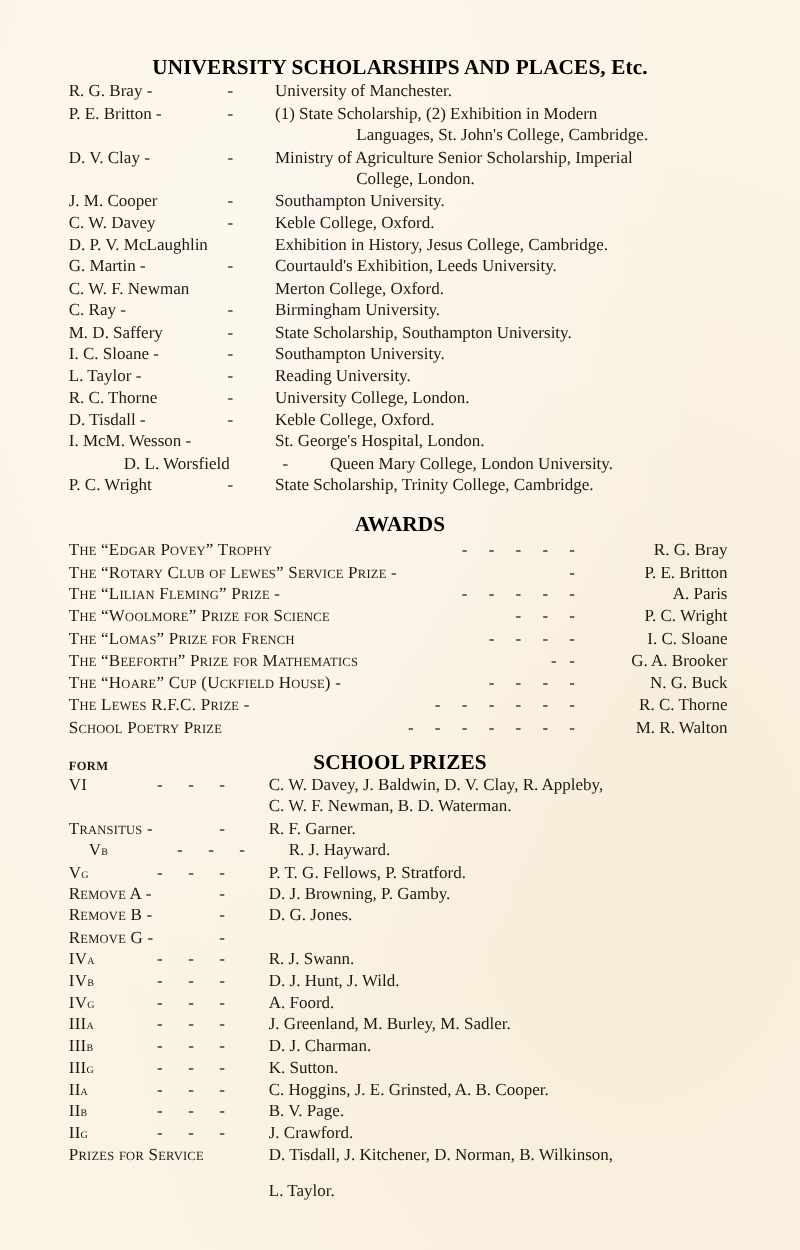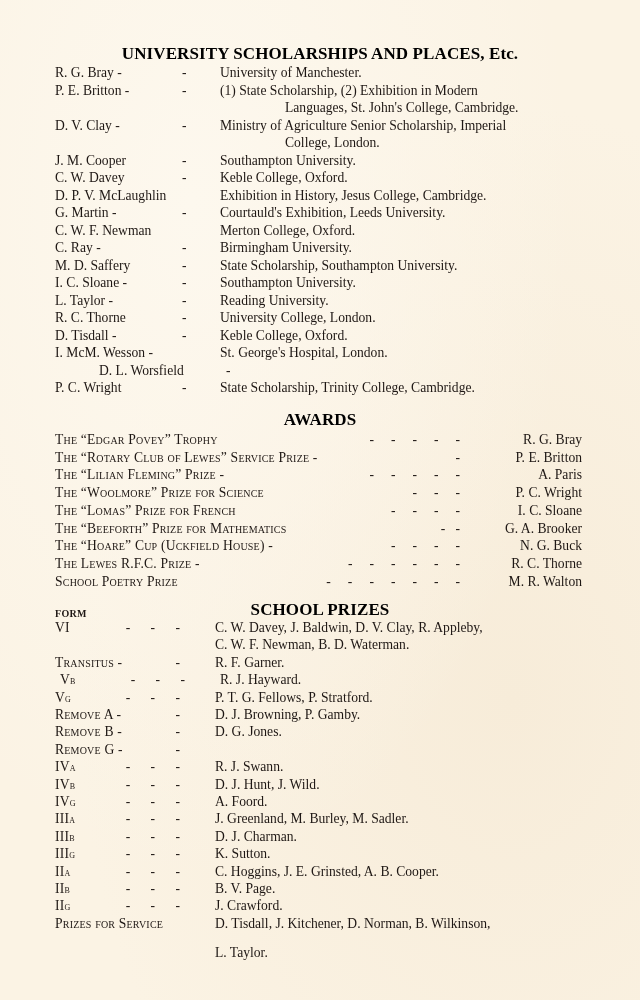--- a/index.html
+++ b/index.html
@@ -115,20 +115,21 @@
         <span class="uni-place">Keble College, Oxford.</span>
       </div>
       <div class="row" style="top:344px;left:0;width:640px;height:18px;">
         <span class="uni-name">I. McM. Wesson -</span>
         <span class="uni-dash"></span>
         <span class="uni-place">St. George's Hospital, London.</span>
       </div>
       <div class="row" style="top:361.5px;left:0;width:640px;height:18px;margin-left:44px;">
         <span class="uni-name">D. L. Worsfield</span>
         <span class="uni-dash">-</span>
+        <span class="uni-place">Queen Mary College, London University.</span>
       </div>
       <div class="row" style="top:379px;left:0;width:640px;height:18px;">
         <span class="uni-name">P. C. Wright</span>
         <span class="uni-dash">-</span>
         <span class="uni-place">State Scholarship, Trinity College, Cambridge.</span>
       </div>
     </div>
 
   <div class="heading" style="top:410px;">AWARDS</div>
   <div id="awards">
@@ -188,21 +189,21 @@
         <span class="prize-names">C. W. Davey, J. Baldwin, D. V. Clay, R. Appleby,</span>
       </div>
       <div class="row" style="top:636.4px;left:0;width:640px;height:18px;padding-left:47px;">
         <span class="prize-names">C. W. F. Newman, B. D. Waterman.</span>
       </div>
       <div class="row" style="top:653.8px;left:0;width:640px;height:18px;">
         <span class="prize-form sc"><span>Transitus -</span></span>
         <span class="dashes" style="left:100px;width:80px;text-align:right;white-space:pre;">-</span>
         <span class="prize-names">R. F. Garner.</span>
       </div>
-      <div class="row" style="top:671.1999999999999px;left:5px;width:572px;height:18px;">
+      <div class="row" style="top:671.1999999999999px;left:16px;width:572px;height:18px;">
         <span class="prize-form sc"><span>V</span><span class="sub">b</span></span>
         <span class="dashes" style="left:100px;width:80px;text-align:right;white-space:pre;">-      -      -</span>
         <span class="prize-names">R. J. Hayward.</span>
       </div>
       <div class="row" style="top:688.5999999999999px;left:0;width:640px;height:18px;">
         <span class="prize-form sc"><span>V</span><span class="sub">g</span></span>
         <span class="dashes" style="left:100px;width:80px;text-align:right;white-space:pre;">-      -      -</span>
         <span class="prize-names">P. T. G. Fellows, P. Stratford.</span>
       </div>
       <div class="row" style="top:705.9999999999999px;left:0;width:640px;height:18px;">

